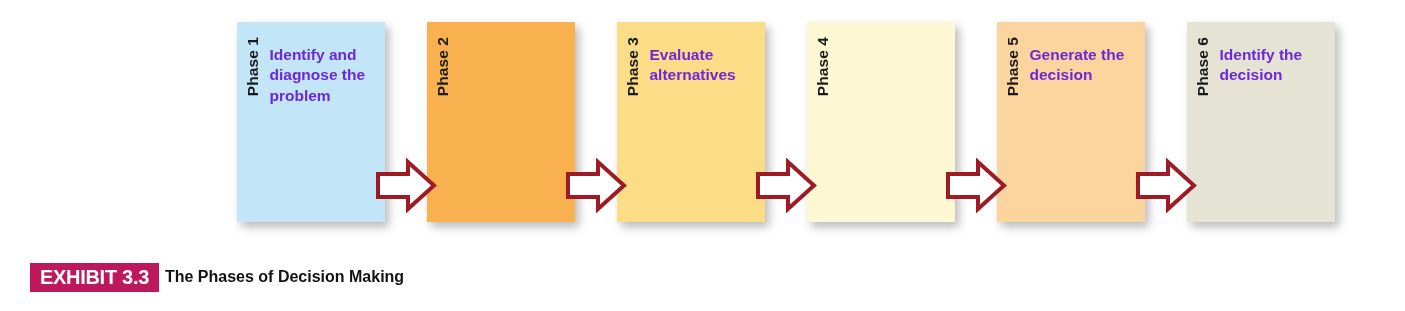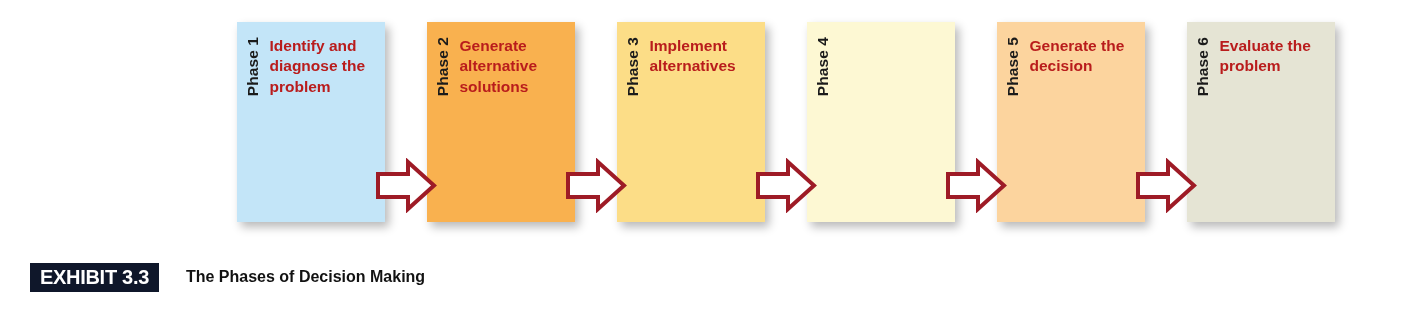--- a/index.html
+++ b/index.html
@@ -35,100 +35,100 @@
     color:#1b1b1b;
     letter-spacing:0.1px;
     line-height:1;
     margin-top:1px;
     white-space:nowrap;
     flex:0 0 auto;
   }
   .phase-text{
     font-size:15.5px;
     font-weight:bold;
-    color:#b91c1c;
+    color:#6d28d9;
     line-height:1.32;
     margin-left:9px;
     flex:1 1 auto;
     word-break:normal;
+    margin-top:9px;
   }
   .arrow{
     position:absolute;
     top:158px;
     width:62px;
     height:55px;
     z-index:5;
   }
   .caption-row{
     position:absolute;
     left:30px;
     top:262px;
     display:flex;
     align-items:center;
     height:30px;
   }
   .exhibit-badge{
-    background:#0f172a;
+    background:#be185d;
     color:#ffffff;
     font-size:20px;
     font-weight:bold;
     letter-spacing:-0.3px;
     padding:4px 10px 5px 10px;
     line-height:1;
     display:inline-block;
     white-space:nowrap;
   }
   .caption-title{
-    margin-left:27px;
+    margin-left:6px;
     font-size:16px;
     font-weight:bold;
     color:#121212;
     white-space:nowrap;
   }
 </style>
 </head>
 <body>
 
 <div id="diagram">
     <div class="phase-box" style="left: 237px; background: rgb(195, 229, 248);">
       <div class="phase-label">Phase 1</div>
       <div class="phase-text">Identify and diagnose the problem</div>
     </div>
     <div class="arrow" style="left: 375px;"><svg viewBox="0 0 62 55" width="62" height="55" preserveAspectRatio="none">
         <polygon points="3,16 33,16 33,4 59,27.5 33,51 33,39 3,39" fill="#ffffff" stroke="#9e1b26" stroke-width="4" stroke-linejoin="miter"></polygon>
       </svg></div>
     <div class="phase-box" style="left: 427px; background: rgb(249, 177, 79);">
       <div class="phase-label">Phase 2</div>
-      <div class="phase-text">Generate alternative solutions</div>
     </div>
     <div class="arrow" style="left: 565px;"><svg viewBox="0 0 62 55" width="62" height="55" preserveAspectRatio="none">
         <polygon points="3,16 33,16 33,4 59,27.5 33,51 33,39 3,39" fill="#ffffff" stroke="#9e1b26" stroke-width="4" stroke-linejoin="miter"></polygon>
       </svg></div>
     <div class="phase-box" style="left: 617px; background: rgb(252, 221, 135);">
       <div class="phase-label">Phase 3</div>
-      <div class="phase-text">Implement alternatives</div>
+      <div class="phase-text">Evaluate alternatives</div>
     </div>
     <div class="arrow" style="left: 755px;"><svg viewBox="0 0 62 55" width="62" height="55" preserveAspectRatio="none">
         <polygon points="3,16 33,16 33,4 59,27.5 33,51 33,39 3,39" fill="#ffffff" stroke="#9e1b26" stroke-width="4" stroke-linejoin="miter"></polygon>
       </svg></div>
     <div class="phase-box" style="left: 807px; background: rgb(253, 248, 211);">
       <div class="phase-label">Phase 4</div>
     </div>
     <div class="arrow" style="left: 945px;"><svg viewBox="0 0 62 55" width="62" height="55" preserveAspectRatio="none">
         <polygon points="3,16 33,16 33,4 59,27.5 33,51 33,39 3,39" fill="#ffffff" stroke="#9e1b26" stroke-width="4" stroke-linejoin="miter"></polygon>
       </svg></div>
     <div class="phase-box" style="left: 997px; background: rgb(252, 212, 158);">
       <div class="phase-label">Phase 5</div>
       <div class="phase-text">Generate the decision</div>
     </div>
     <div class="arrow" style="left: 1135px;"><svg viewBox="0 0 62 55" width="62" height="55" preserveAspectRatio="none">
         <polygon points="3,16 33,16 33,4 59,27.5 33,51 33,39 3,39" fill="#ffffff" stroke="#9e1b26" stroke-width="4" stroke-linejoin="miter"></polygon>
       </svg></div>
     <div class="phase-box" style="left: 1187px; background: rgb(229, 228, 212);">
       <div class="phase-label">Phase 6</div>
-      <div class="phase-text">Evaluate the problem</div>
+      <div class="phase-text">Identify the decision</div>
     </div>
   </div>
 
 <div class="caption-row">
   <span class="exhibit-badge">EXHIBIT 3.3</span>
   <span class="caption-title">The Phases of Decision Making</span>
 </div>
 
 </body></html>

